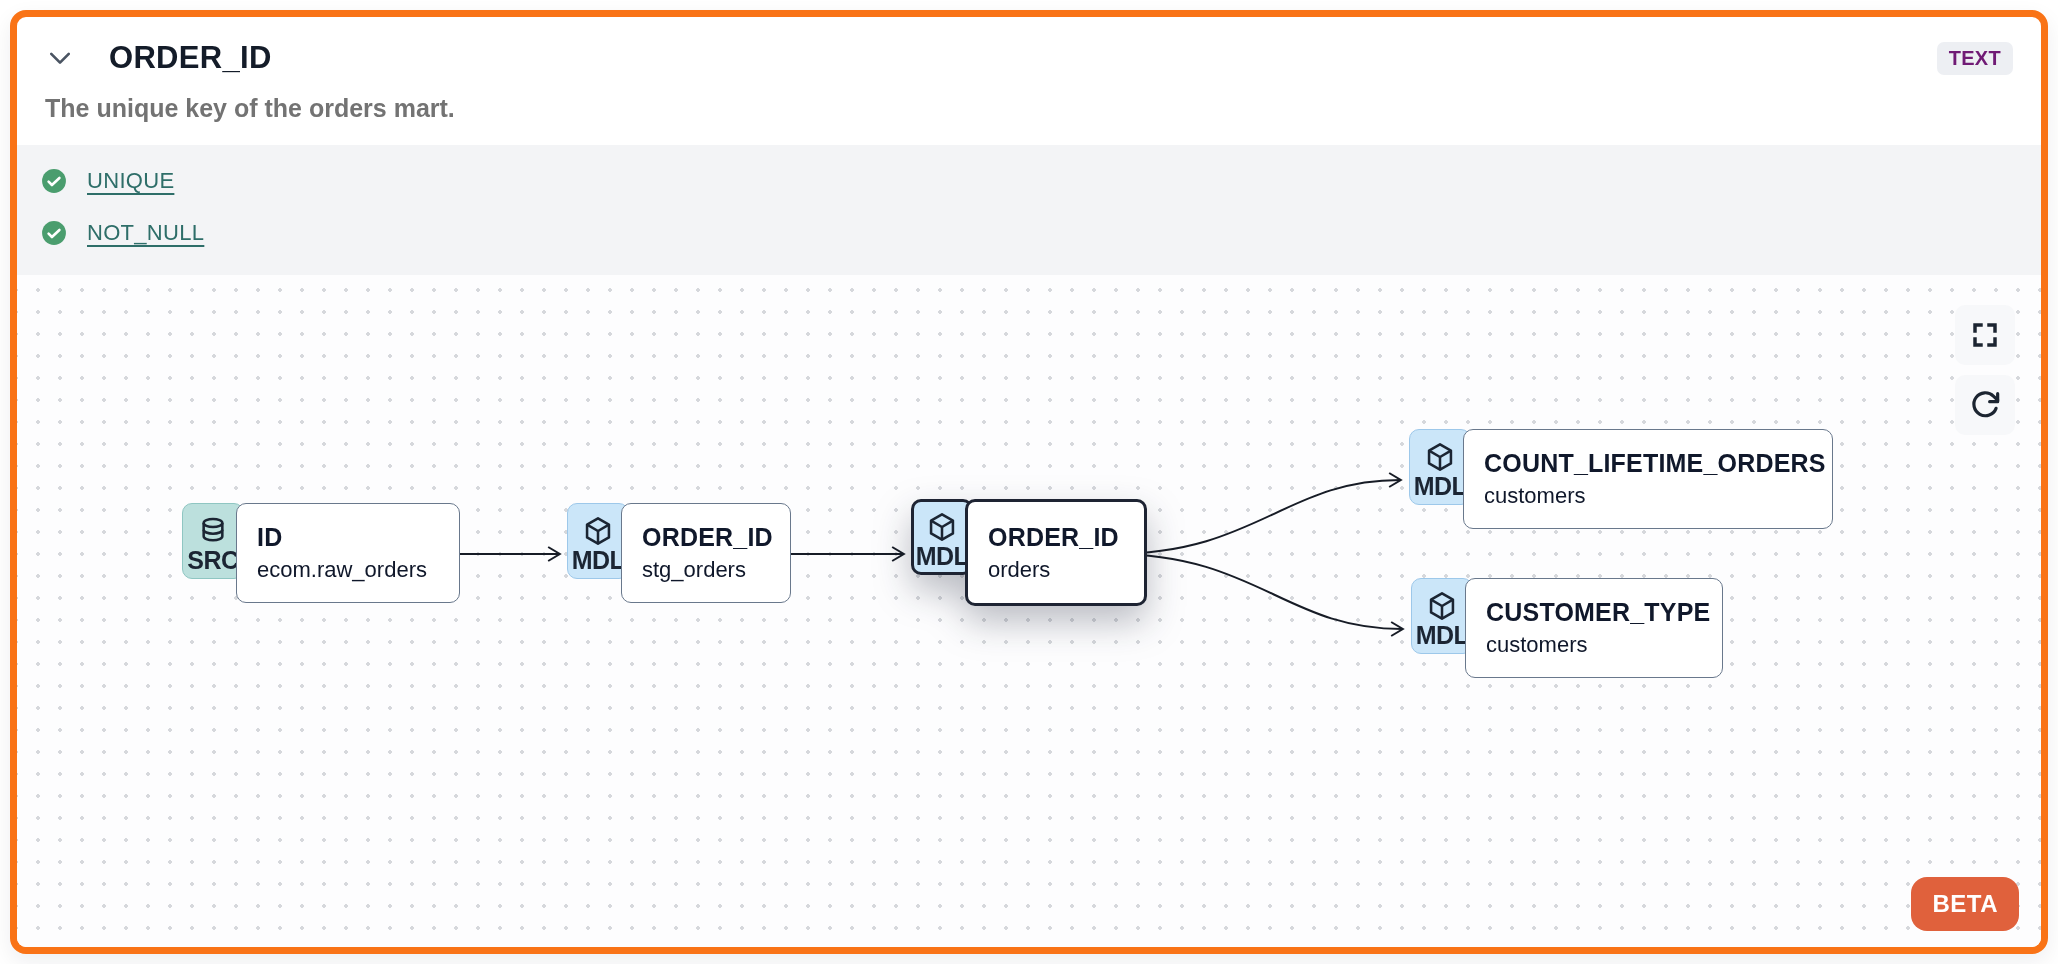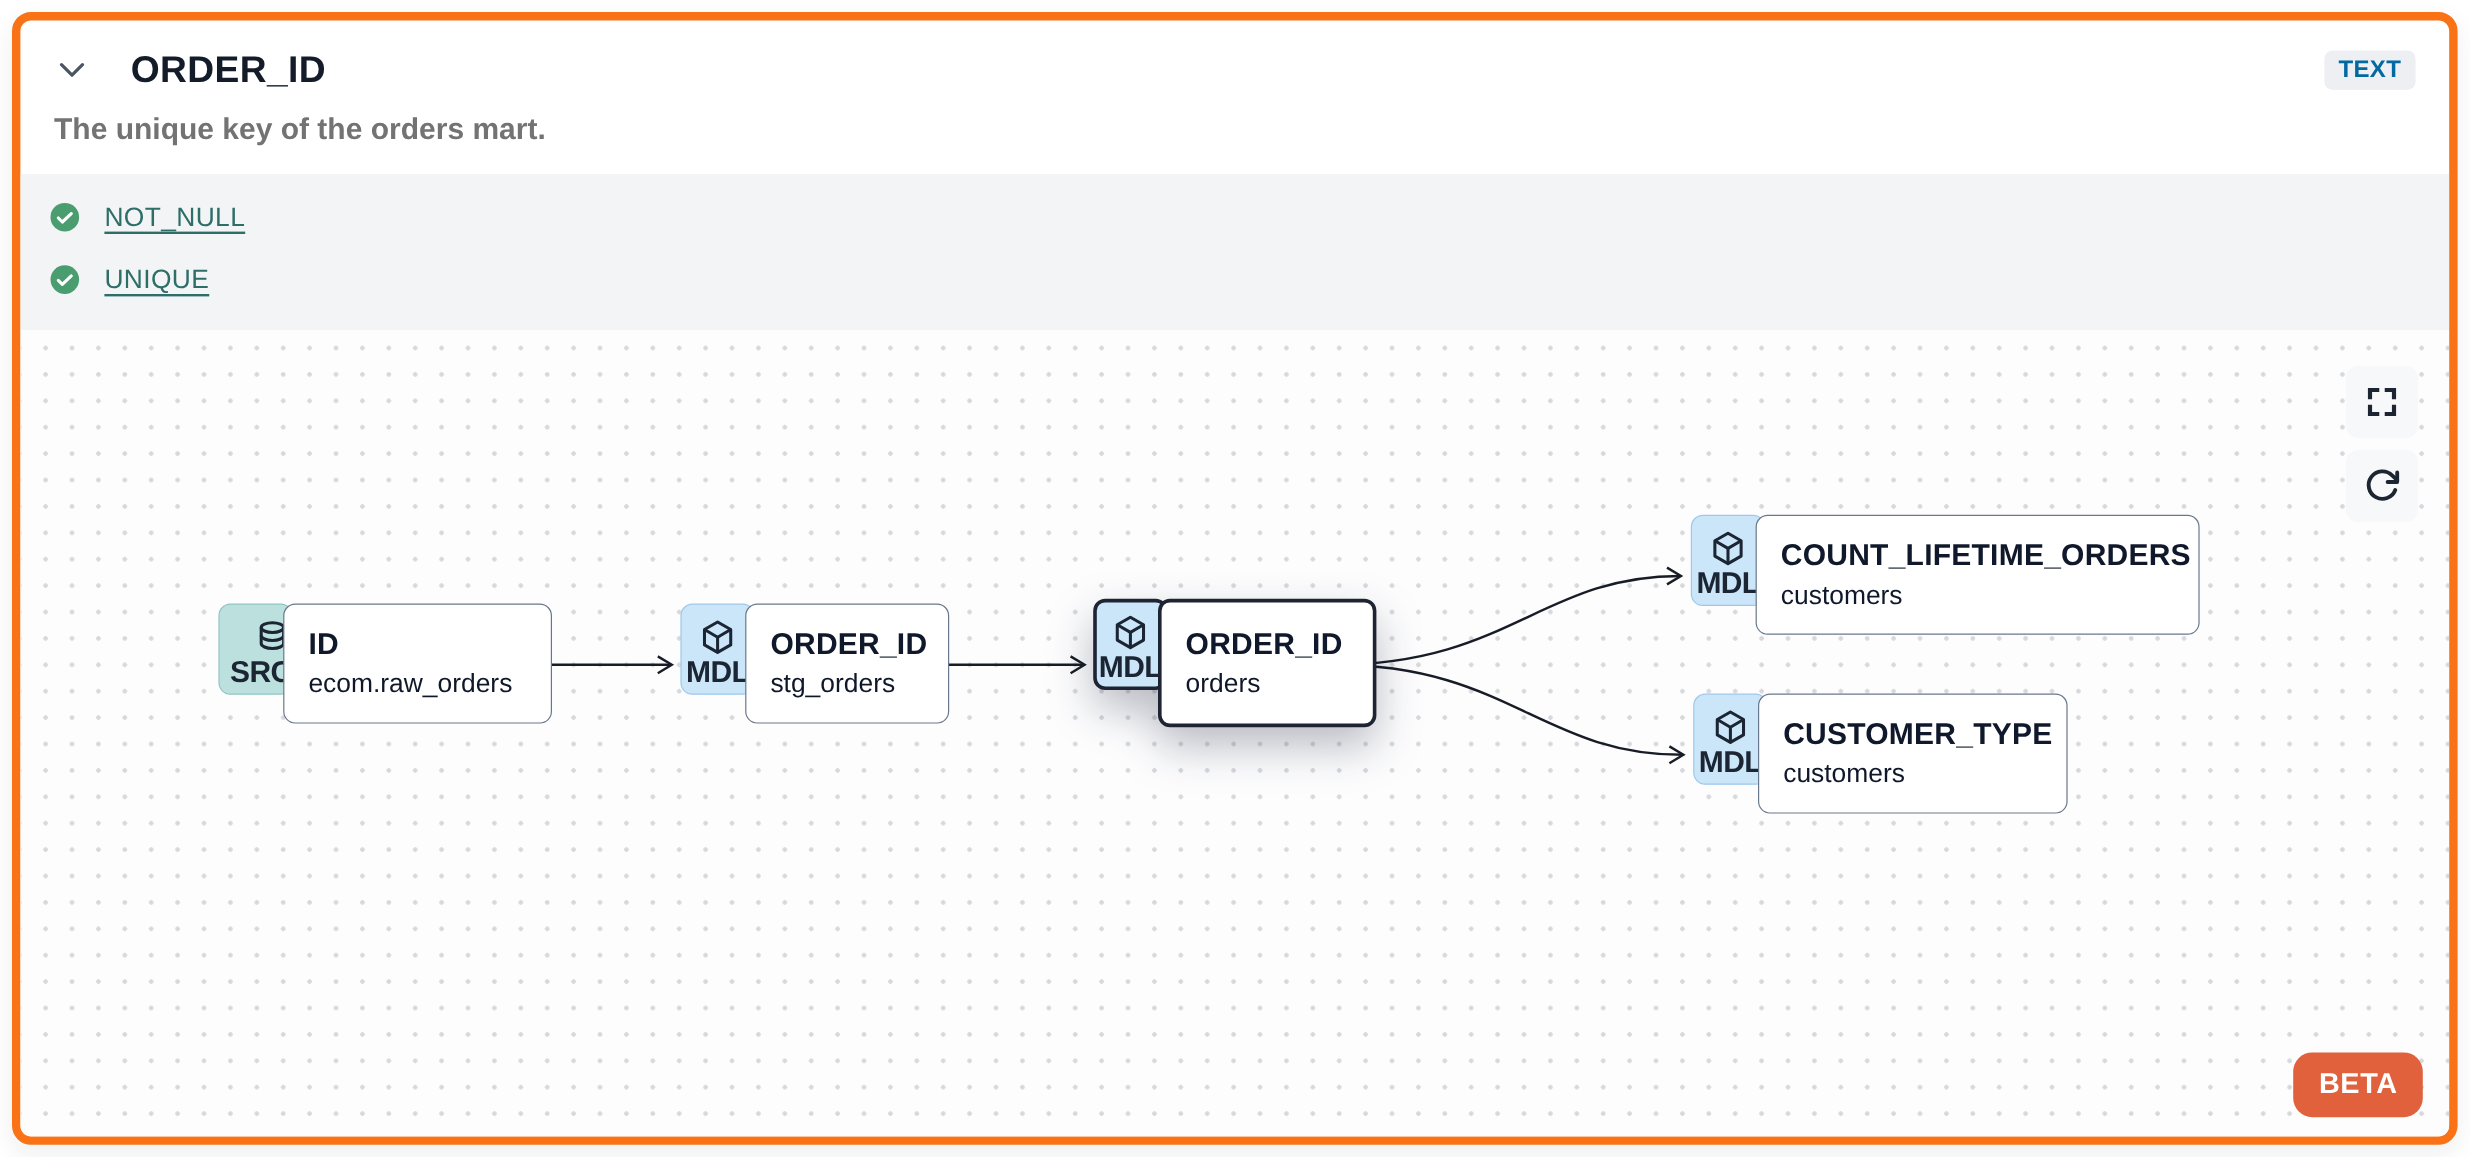--- a/index.html
+++ b/index.html
@@ -14,21 +14,21 @@
   }
 
   
   .header { padding: 22px 28px 0 28px; }
   .header-row { display: flex; align-items: center; height: 38px; }
   .collapse-btn { width: 30px; height: 30px; border: none; background: transparent;
     display: flex; align-items: center; justify-content: center; cursor: pointer; padding: 0; }
   .page-title { margin-left: 34px; font-size: 31px; font-weight: 700;
     color: #141c29; letter-spacing: .3px; }
   .spacer { flex: 1; }
-  .type-badge { background: #edeff3; color: #0369a1; border-radius: 7px;
+  .type-badge { background: #edeff3; color: #701a75; border-radius: 7px;
     padding: 5px 12px; font-size: 20px; font-weight: 600; letter-spacing: .3px; }
   .description { margin: 16px 0 22px 0; font-size: 25px; line-height: 30px; color: #737373; font-weight: bold; }
 
   
   .tests { background: #f3f4f6; padding: 10px 0 16px 0; }
   .test-row { display: flex; align-items: center; gap: 20px; padding: 13px 24px; }
   .test-link { font-size: 22px; font-weight: 500; letter-spacing: .3px;
     color: #2e6e69; text-decoration: underline; text-underline-offset: 5px;
     text-decoration-thickness: 1.5px; cursor: pointer; }
   .check { display: flex; }
@@ -36,21 +36,21 @@
   
   .canvas { position: relative; flex: 1; overflow: hidden; background-color: #fdfdfe;
     background-image: radial-gradient(circle, #d6d8dc 1.7px, transparent 2px);
     background-size: 22px 22px; background-position: 10px 4px; }
   .edges { position: absolute; left: 0; top: 0; z-index: 0; }
 
   .node { position: absolute; display: flex; align-items: flex-start; z-index: 1; cursor: pointer; }
   .badge { width: 62px; height: 76px; border-radius: 10px; margin-right: -8px;
     display: flex; flex-direction: column; align-items: center; justify-content: center;
     gap: 1px; padding-top: 4px; color: #1b2533; }
-  .badge.src { background: #bce0dd; border: 1.5px solid #8fc6c2; align-items: flex-end; }
+  .badge.src { background: #bce0dd; border: 1.5px solid #8fc6c2; }
   .badge.mdl { background: #cbe6f9; border: 1.5px solid #9dc8ea; }
   .badge-label { font-size: 25px; font-weight: 600; letter-spacing: -.5px; line-height: 24px; }
   .card { position: relative; background: #ffffff; border: 1.5px solid #69788c;
     border-radius: 10px; height: 100px; padding: 16px 20px;
     display: flex; flex-direction: column; justify-content: center; gap: 5px; }
   .node-title { font-size: 25px; font-weight: 600; color: #10182b; white-space: nowrap; letter-spacing: .2px; }
   .node-sub { font-size: 22px; color: #0f172a; white-space: nowrap; }
 
   .node.selected { filter: drop-shadow(0 16px 18px rgba(15,23,42,.28)); }
   .node.selected .badge { border: 3.5px solid #1e2433; }
@@ -93,30 +93,30 @@
   </div>
 
   <div class="tests">
     <div class="test-row">
       <span class="check">
         <svg viewBox="0 0 24 24" width="26" height="26">
             <circle cx="12" cy="12" r="11" fill="#4a9d6e"></circle>
             <path d="M7 12.6l3.1 3.1L17 9.2" fill="none" stroke="#fff" stroke-width="2.4" stroke-linecap="round" stroke-linejoin="round"></path>
           </svg>
       </span>
-      <a class="test-link">NOT_NULL</a>
+      <a class="test-link">UNIQUE</a>
     </div>
     <div class="test-row">
       <span class="check">
         <svg viewBox="0 0 24 24" width="26" height="26">
             <circle cx="12" cy="12" r="11" fill="#4a9d6e"></circle>
             <path d="M7 12.6l3.1 3.1L17 9.2" fill="none" stroke="#fff" stroke-width="2.4" stroke-linecap="round" stroke-linejoin="round"></path>
           </svg>
       </span>
-      <a class="test-link">UNIQUE</a>
+      <a class="test-link">NOT_NULL</a>
     </div>
   </div>
 
   <div class="canvas">
 
     <svg class="edges" width="2036" height="686" viewBox="0 0 2036 686">
       <defs>
         <marker id="arrow" viewBox="0 0 12 12" refX="9" refY="6" markerWidth="10" markerHeight="10" orient="auto-start-reverse">
           <path d="M2.5 1.8 L9.5 6 L2.5 10.2" fill="none" stroke="#171c26" stroke-width="1.2"></path>
         </marker>

